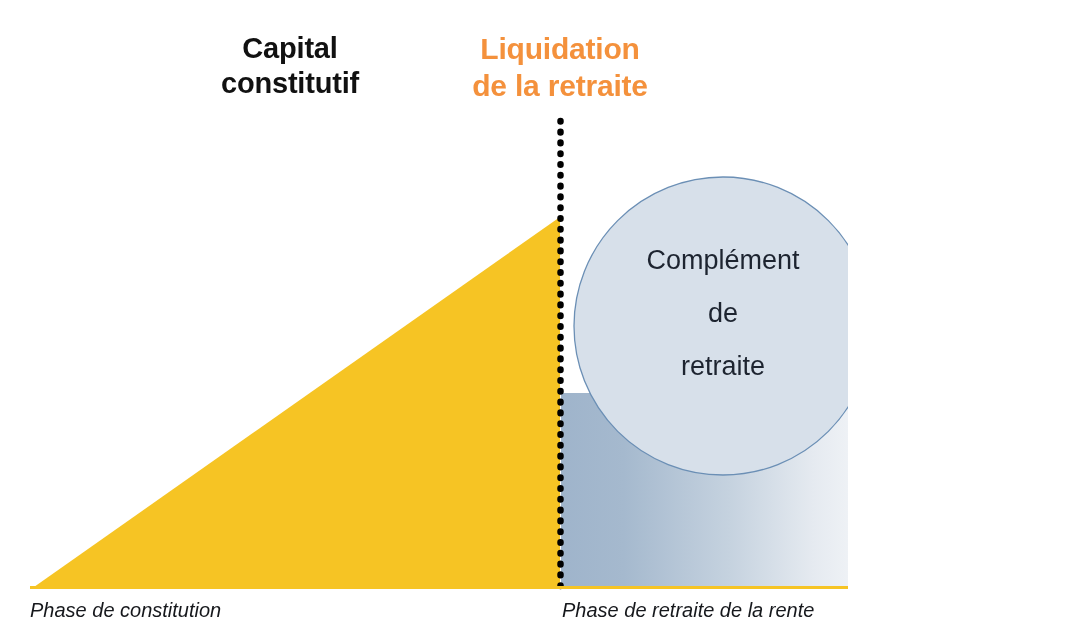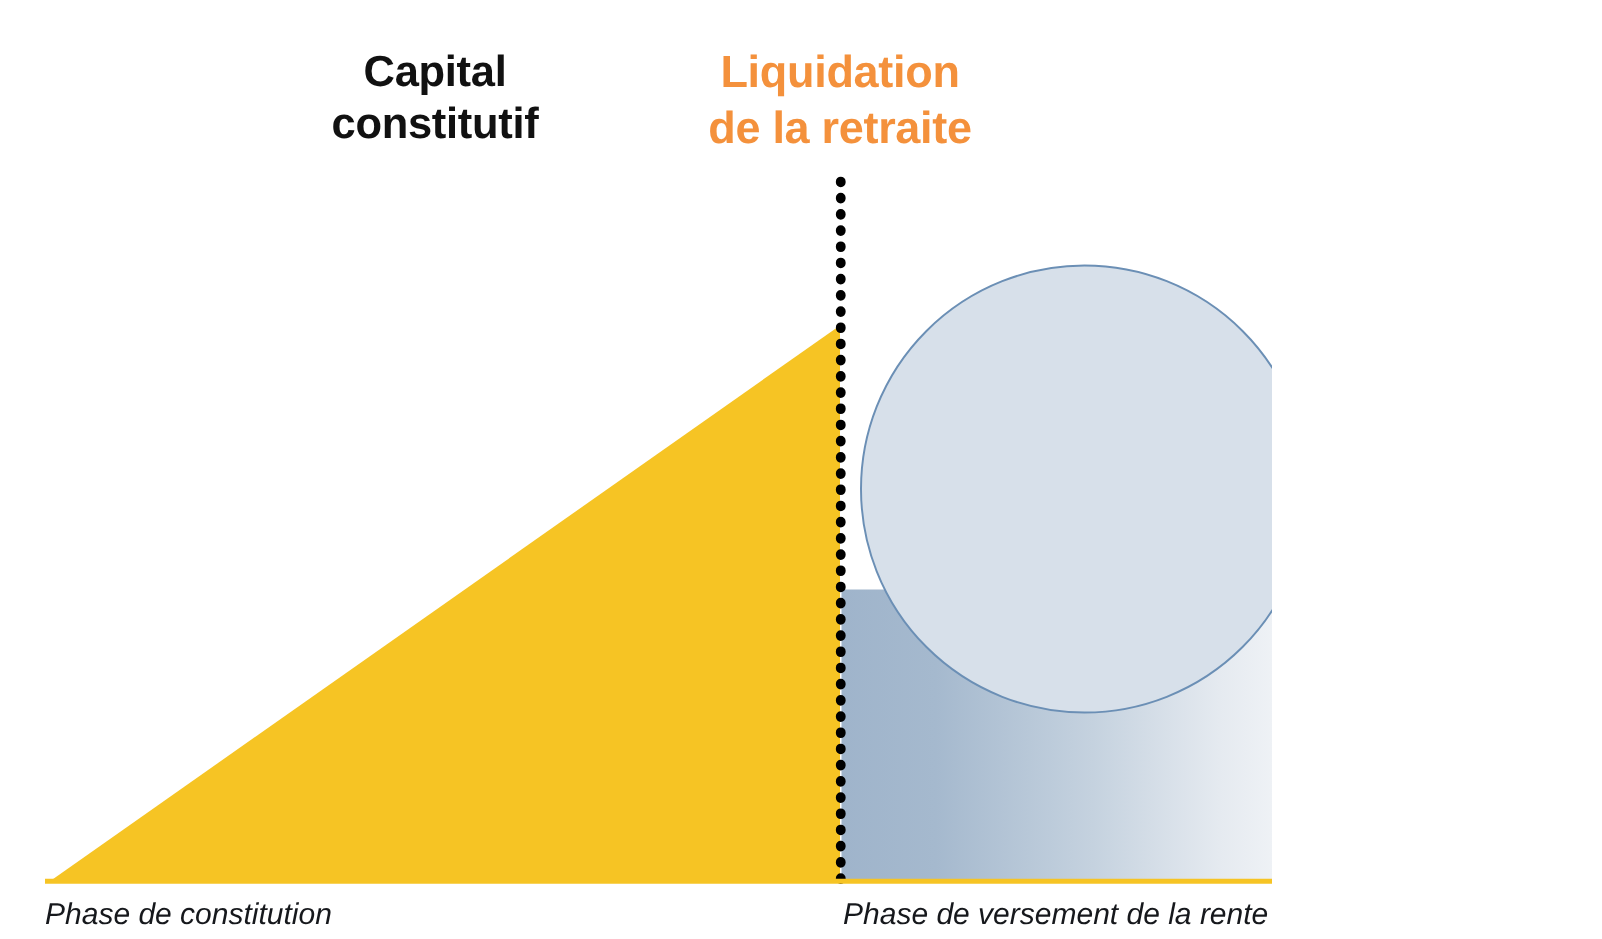--- a/index.html
+++ b/index.html
@@ -116,18 +116,23 @@
     <line x1="30" y1="572.5" x2="1020" y2="572.5" stroke="#F6C424" stroke-width="3.2"></line>
     <polygon points="1016,563 1037,572.5 1016,582" fill="#F6C424"></polygon>
   </svg>
 
   <div class="heading" id="title-capital">Capital
 constitutif</div>
 
   <div class="heading" id="title-liquidation">Liquidation
 de la retraite</div>
 
+  <div id="circle-text">
+    <span class="cline">Complément</span>
+    <span class="cline">de</span>
+    <span class="cline">retraite</span>
+  </div>
 
   <div class="axis-label" id="label-constitution">Phase de constitution</div>
 
-  <div class="axis-label" id="label-versement">Phase de versement de la rente</div>
+  <div class="axis-label" id="label-versement">Phase de retraite de la rente</div>
 
 </div>
 
 </body></html>

